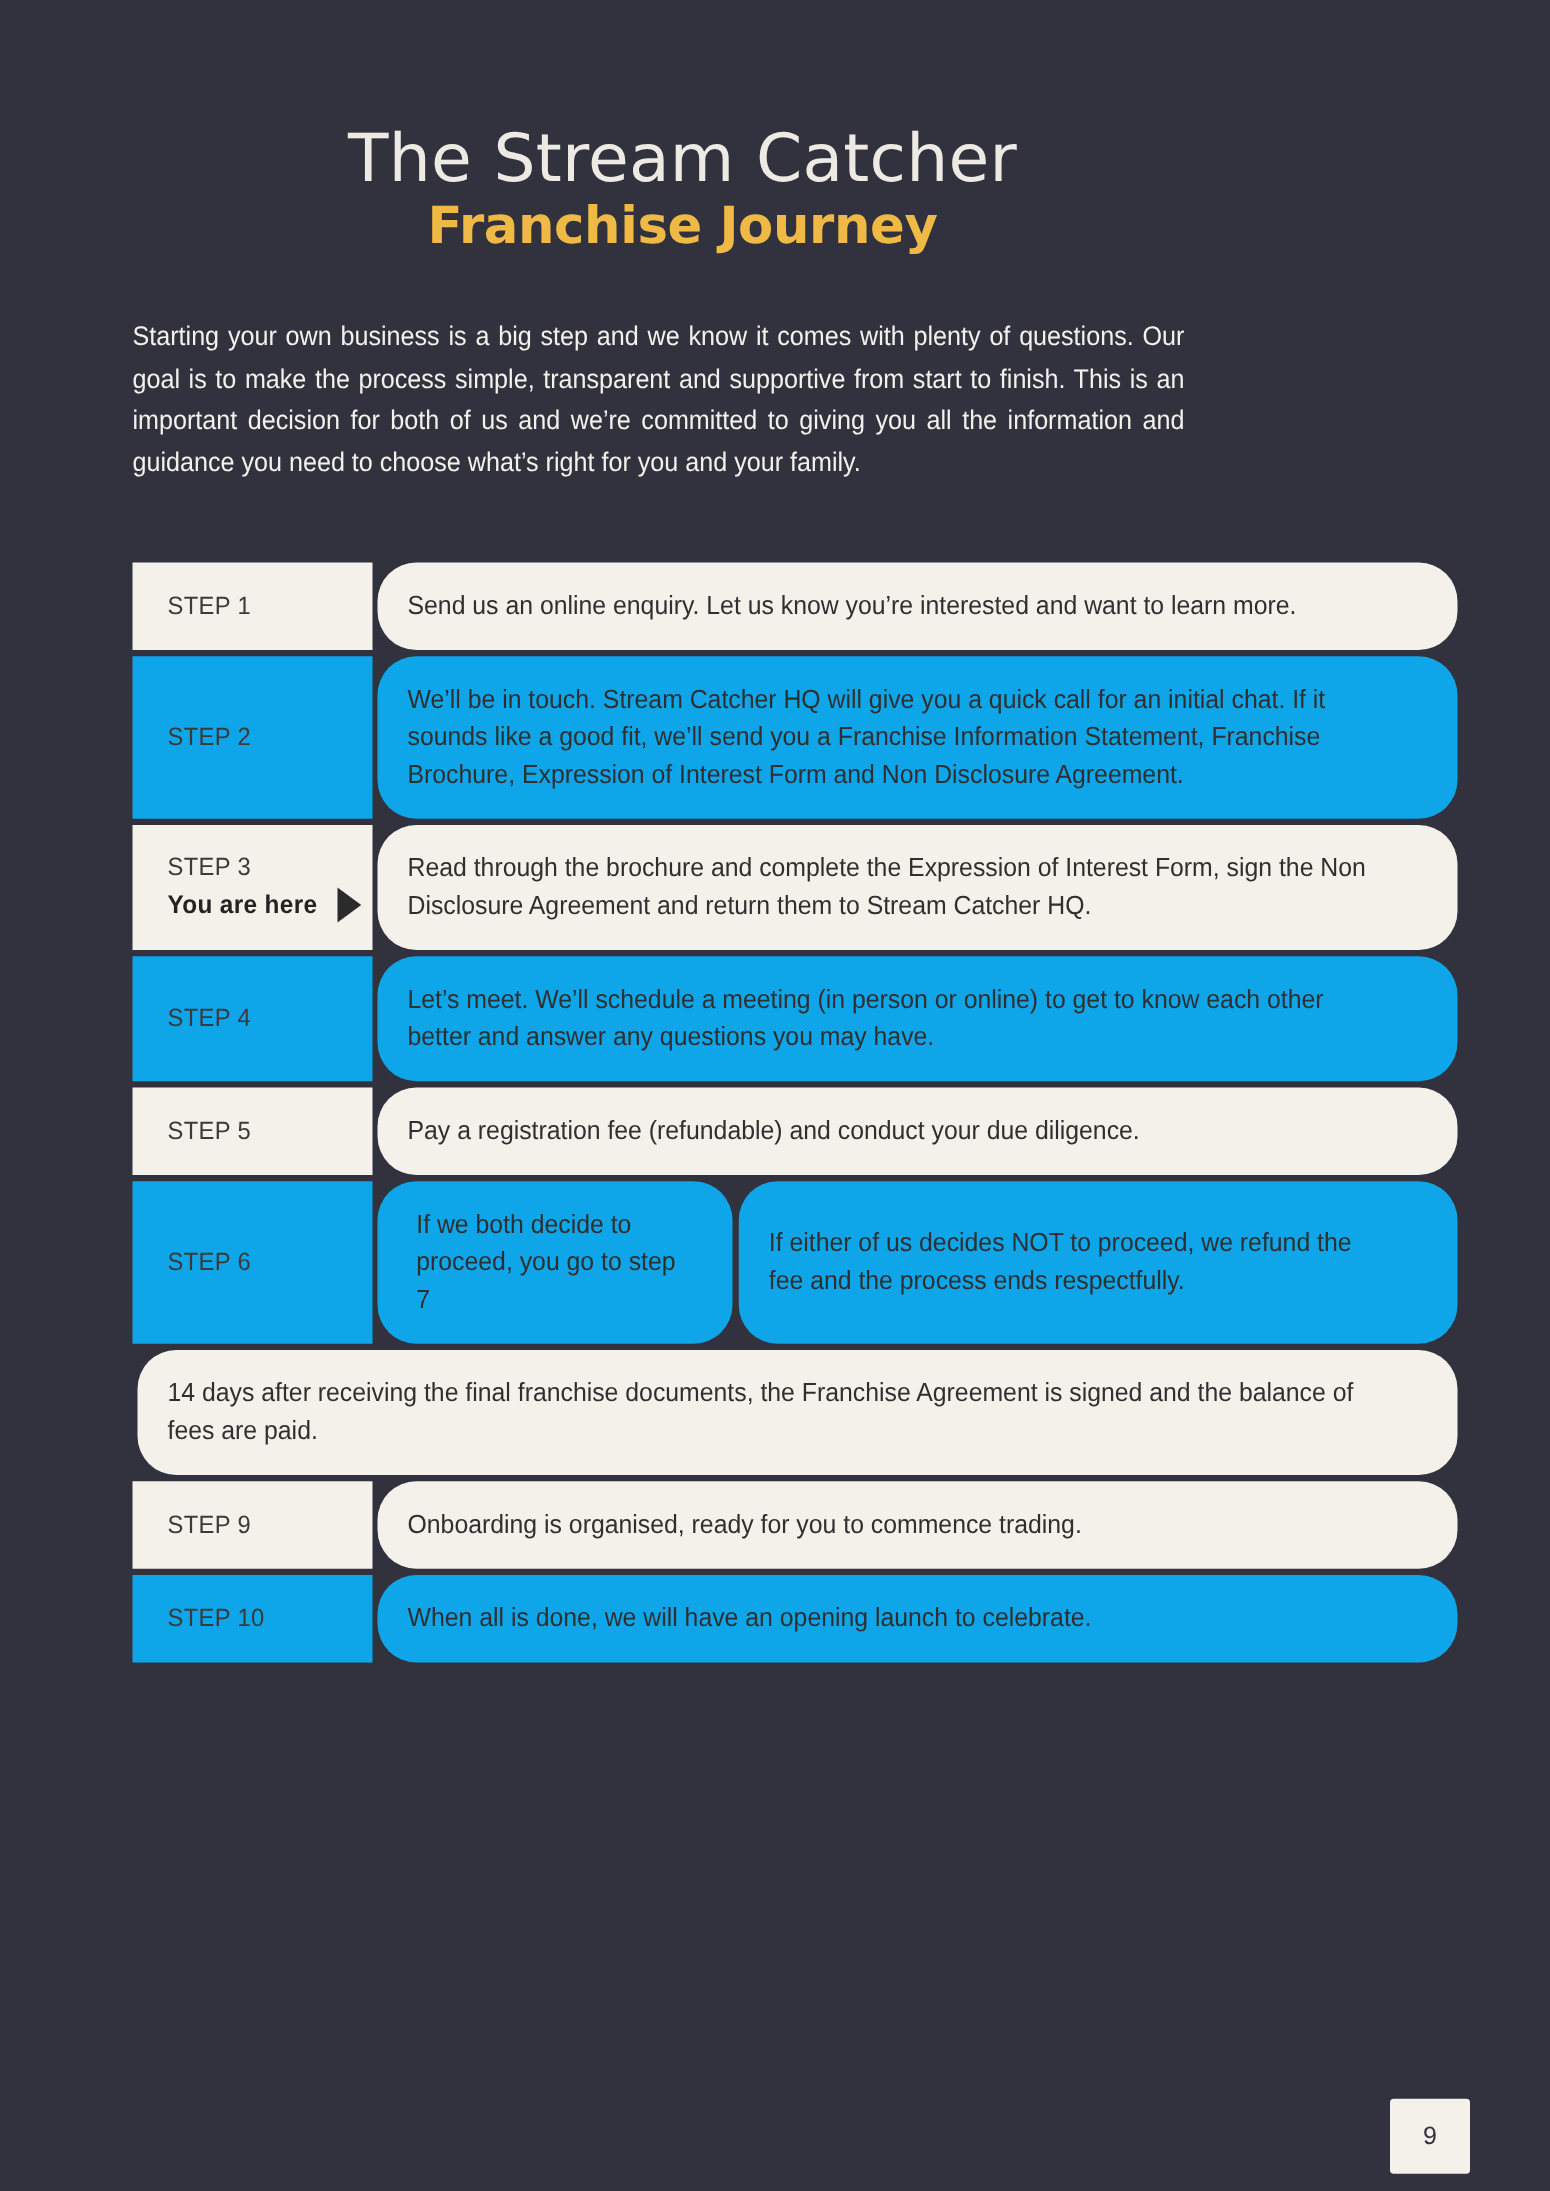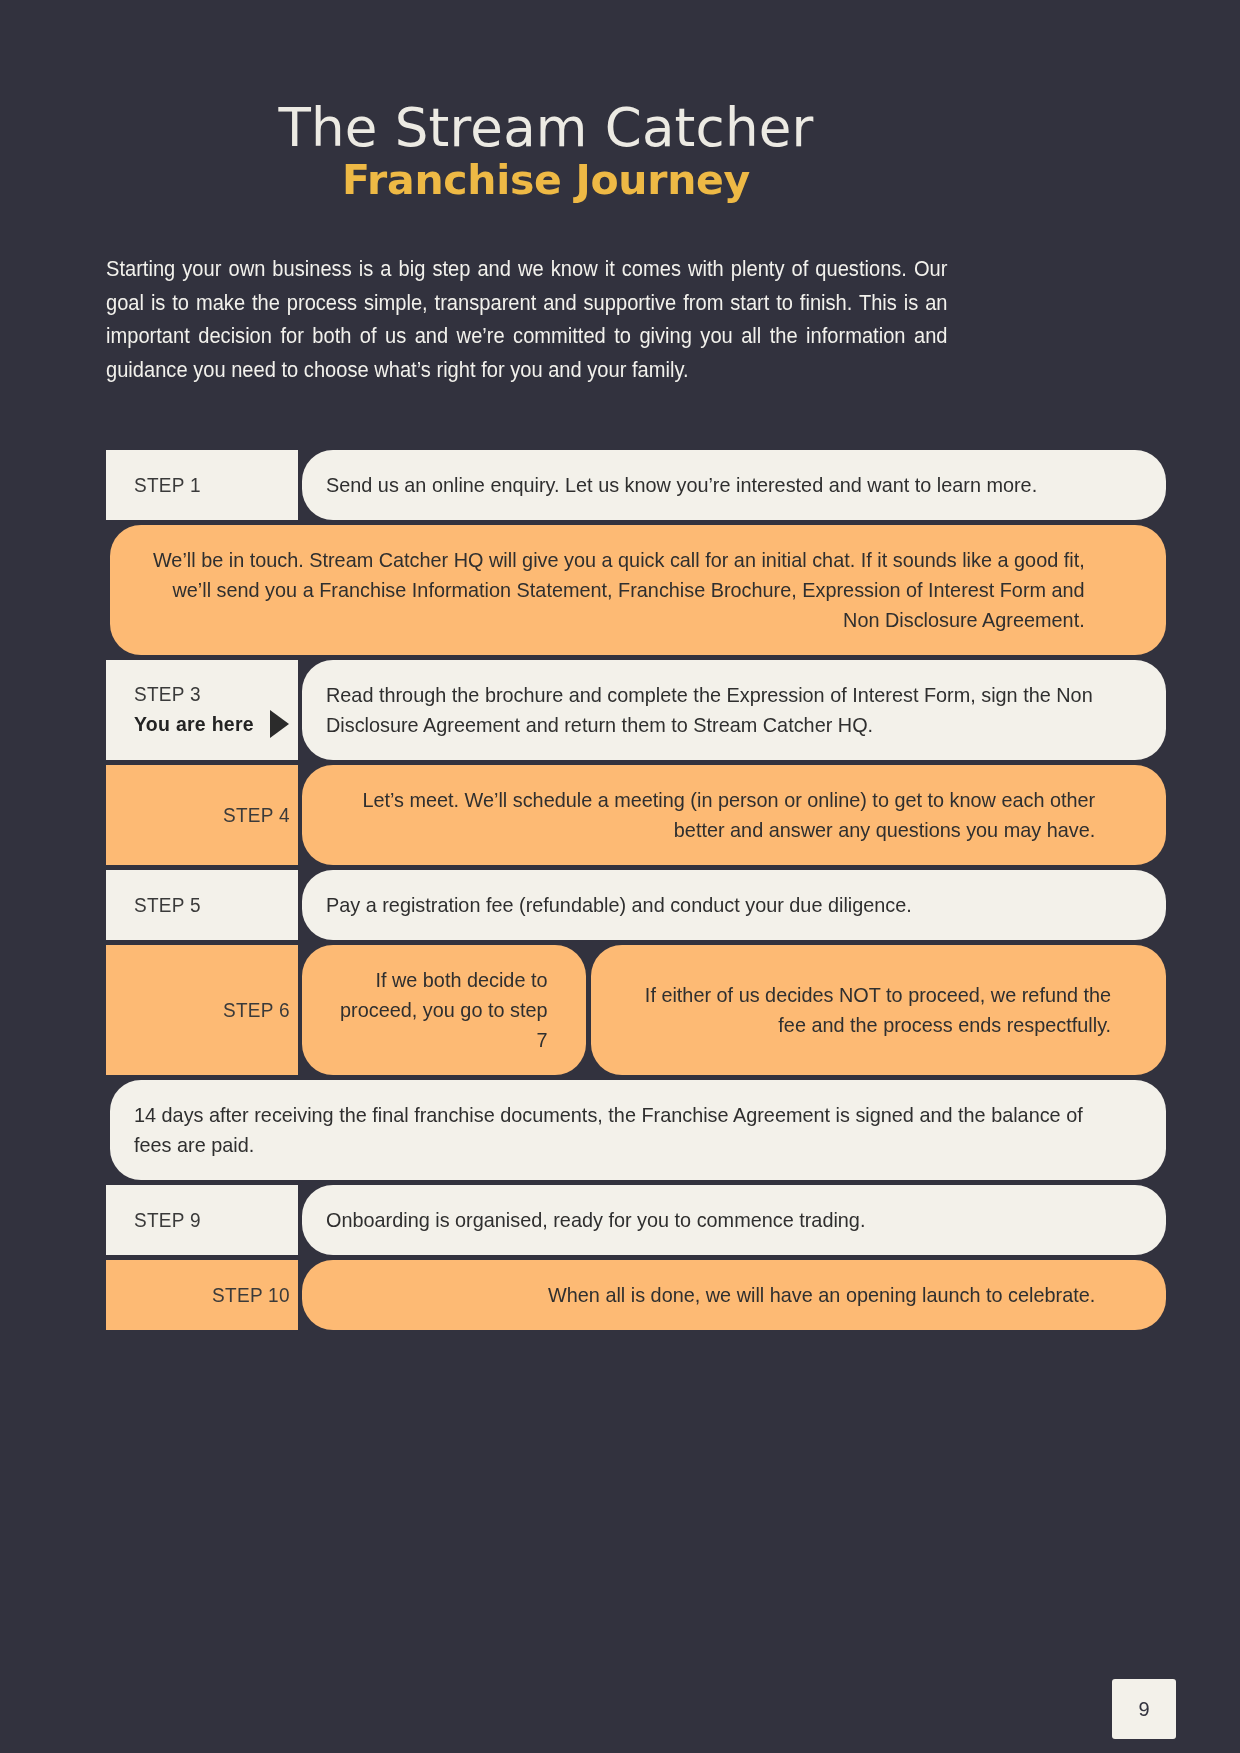--- a/index.html
+++ b/index.html
@@ -128,21 +128,21 @@
     max-width: 284px;
     padding-left: 31px;
   }
   .split .step-cell.right {
     flex: 1 1 auto;
     margin-left: 5px;
   }
 
   
   .tint-a .step-label, .tint-a .step-cell { background: #f3f1ea; }
-  .tint-b .step-label, .tint-b .step-cell { background: #fdba74; text-align: right; }
+  .tint-b .step-label, .tint-b .step-cell { background: #0ea5e9; }
 
   
   .you-are-here {
     display: flex;
     align-items: center;
     margin-top: 4px;
     font-weight: 700;
     font-size: 20.5px;
     color: #232323;
   }
@@ -194,20 +194,23 @@
         <div class="step-label">
           <div class="lbl">STEP 1</div>
         </div>
         <div class="step-body">
           <div class="step-cell">
             <span class="txt">Send us an online enquiry. Let us know you’re interested and want to learn more.</span>
           </div>
         </div>
       </div>
       <div class="step-row tint-b">
+        <div class="step-label">
+          <div class="lbl">STEP 2</div>
+        </div>
         <div class="step-body">
           <div class="step-cell">
             <span class="txt">We’ll be in touch. Stream Catcher HQ will give you a quick call for an initial chat. If it sounds like a good fit, we’ll send you a Franchise Information Statement, Franchise Brochure, Expression of Interest Form and Non Disclosure Agreement.</span>
           </div>
         </div>
       </div>
       <div class="step-row tint-a">
         <div class="step-label">
           <div class="lbl">STEP 3</div>
           <div class="you-are-here">

